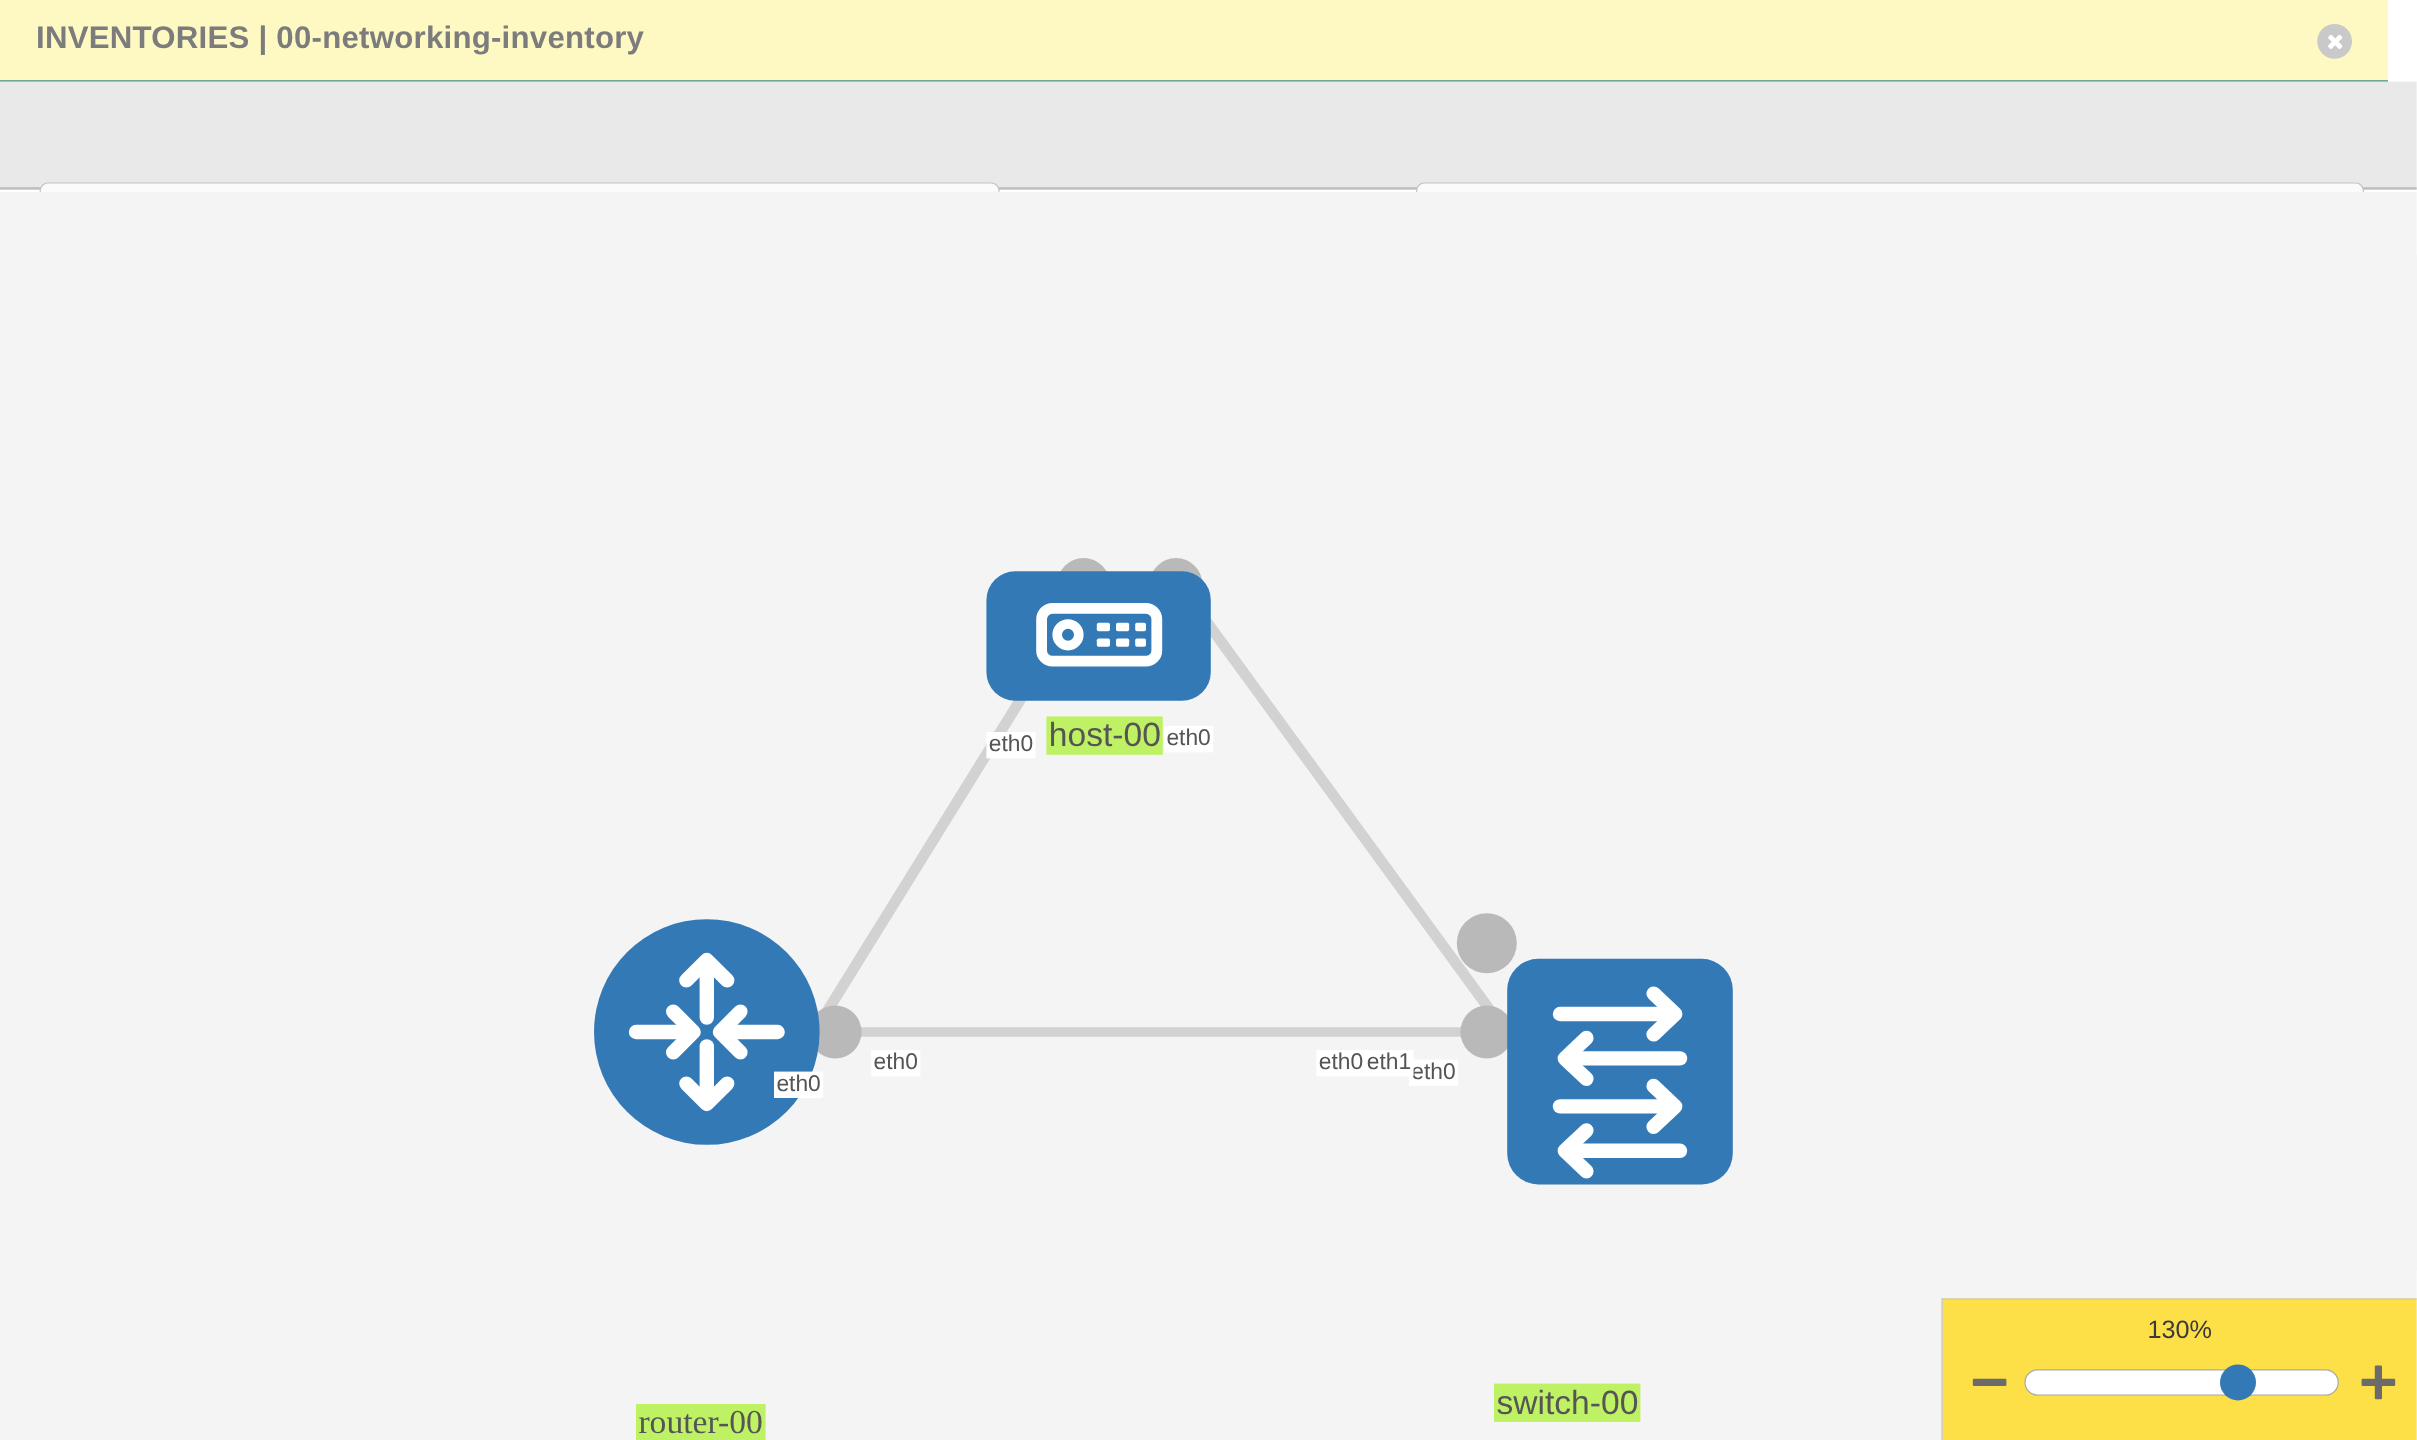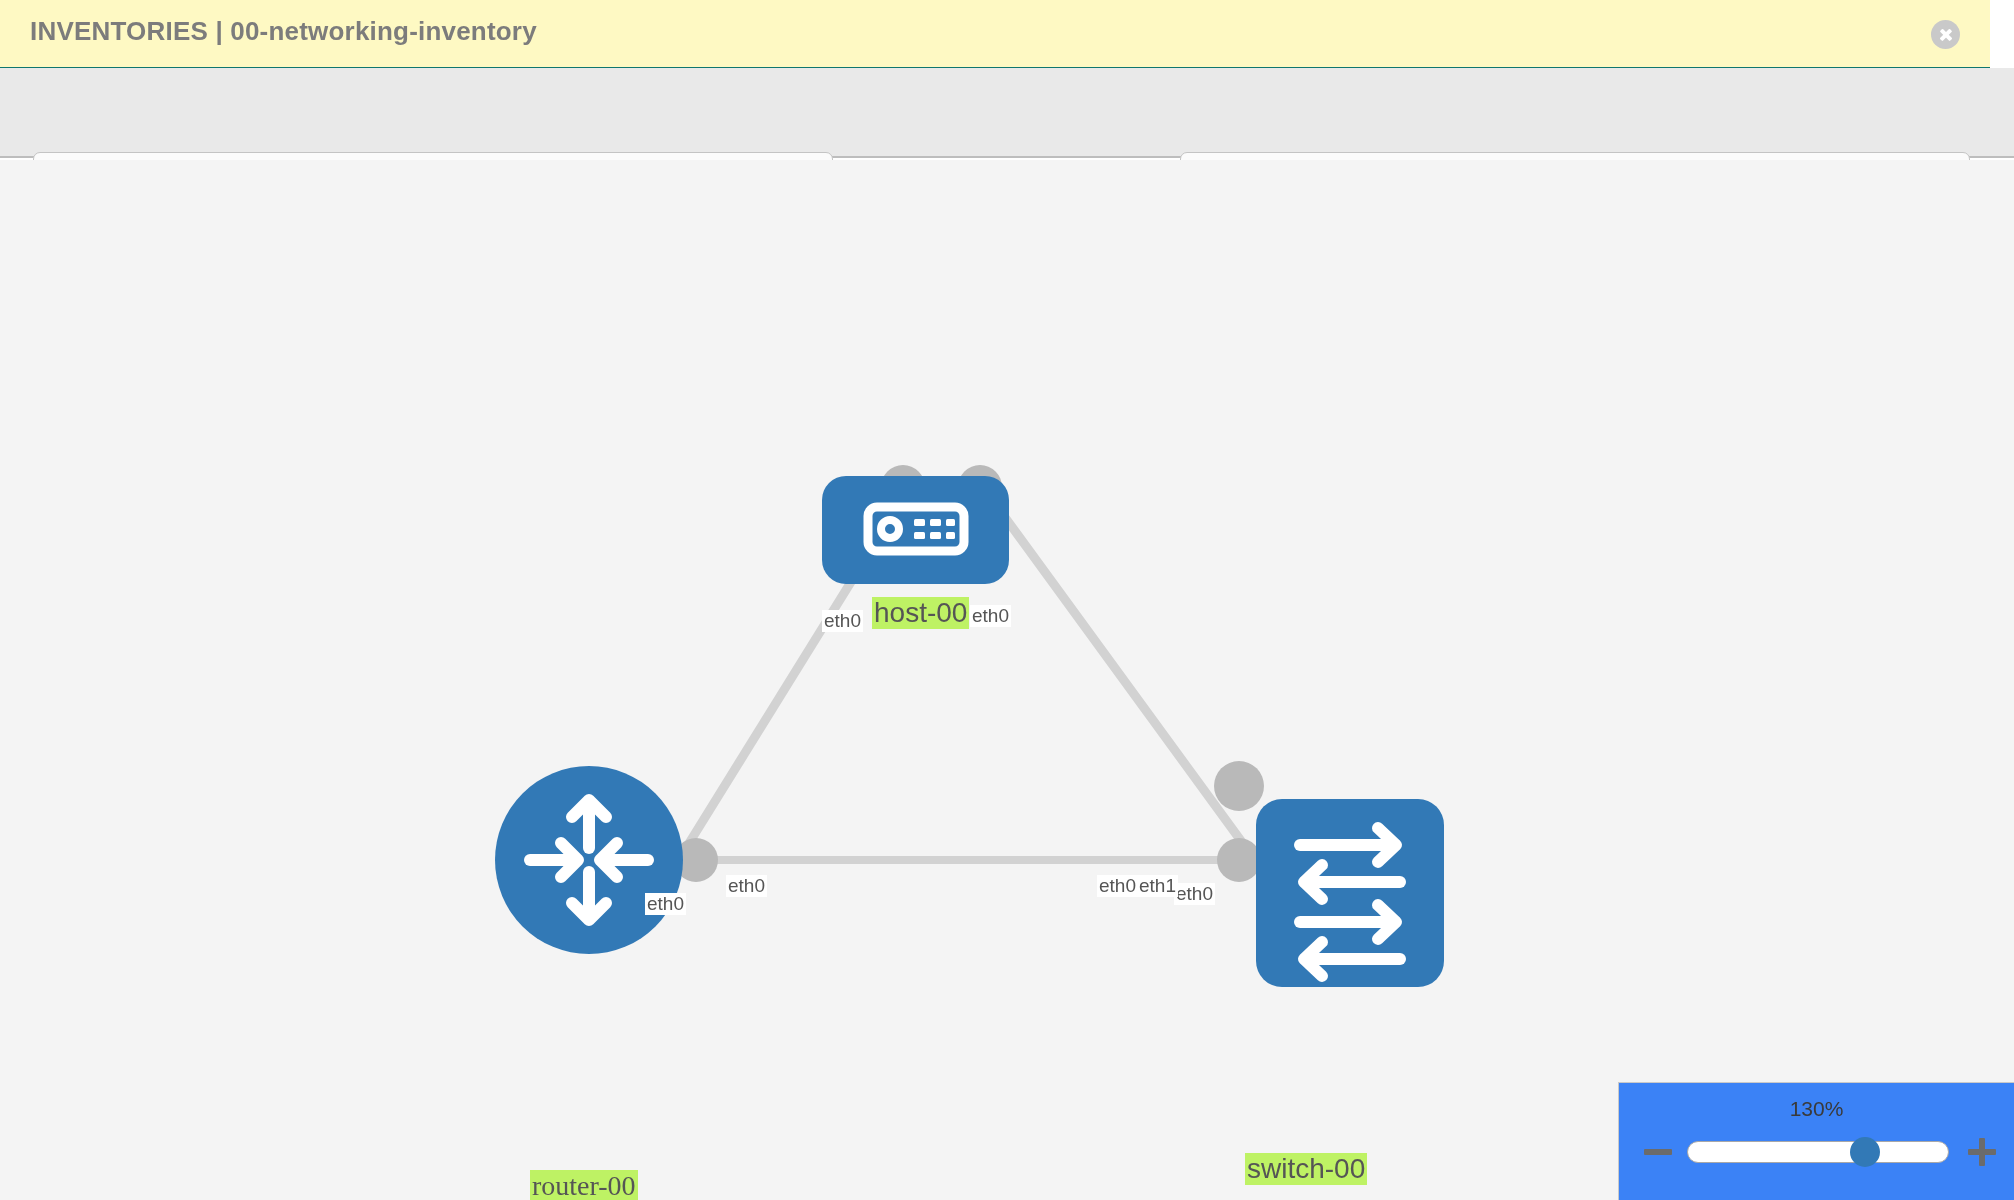--- a/index.html
+++ b/index.html
@@ -135,21 +135,21 @@
     white-space: nowrap;
     padding: 0 2px;
     line-height: 1.15;
   }
 
   
   .zoom-panel {
     position: absolute;
     left: 1618px; top: 1082px;
     width: 396px; height: 118px;
-    background: #3b82f6;
+    background: #fde047;
     border-top: 1px solid #c9c9c9;
     border-left: 1px solid #c9c9c9;
     box-sizing: border-box;
   }
   .zoom-level {
     position: absolute;
     top: 14px; left: 0; right: 0;
     text-align: center;
     font-size: 21px;
     color: #3a3a3a;

